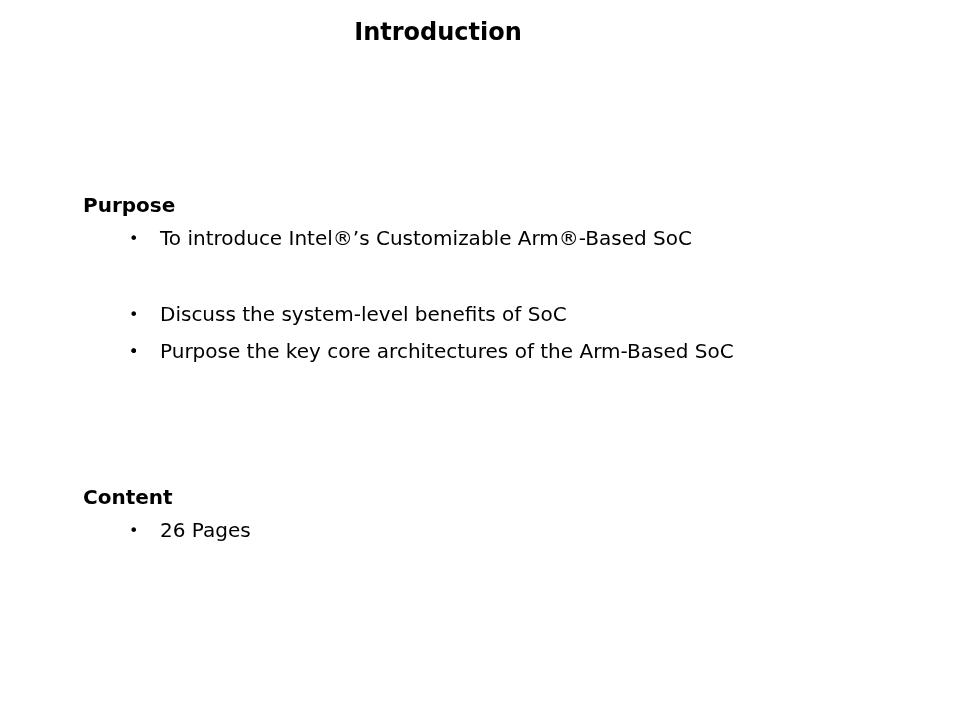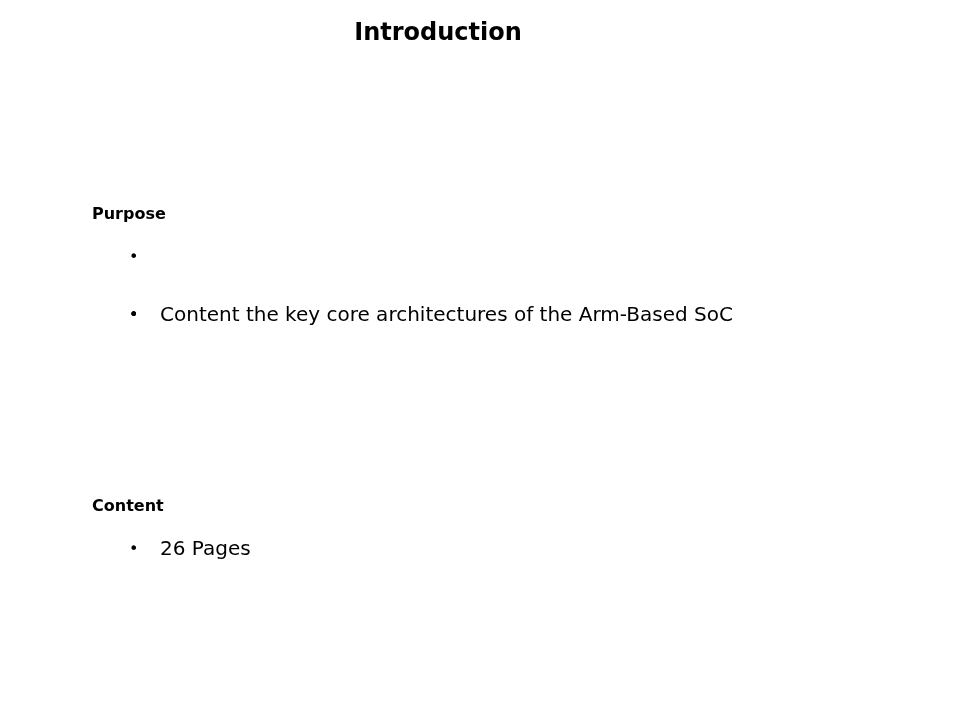--- a/index.html
+++ b/index.html
@@ -6,21 +6,21 @@
   body {
     width: 960px; height: 720px; background: #ffffff; color: #000000;
     font-family: "DejaVu Sans", sans-serif; position: relative; overflow: hidden;
   }
   .title {
     position: absolute; top: 16px; left: 0; width: 876px; text-align: center;
     font-weight: bold; font-size: 24px; line-height: 32px;
   }
   .body { position: absolute; left: 83px; top: 190px; width: 860px; }
   .section { margin-bottom: 24px; }
-  .heading { font-weight: bold; font-size: 16px; line-height: 30px; margin: 9px; }
+  .heading { font-weight: bold; font-size: 20px; line-height: 30px; margin: 0; }
   .bullets { list-style: none; margin: 0; padding: 0; }
   .bullets li {
     position: relative; padding-left: 77px; font-size: 20px; line-height: 37px;
     white-space: nowrap;
   }
   .bullet {
     position: absolute; left: 46px; top: 0; font-size: 16px;
   }
   #s0 { position: absolute; top: 0; }
   #s1 { position: absolute; top: 106px; }
@@ -28,29 +28,29 @@
 </style>
 </head>
 <body>
 
 <div class="title">Introduction</div>
 
 <div class="body">
   <div class="section" id="s0">
     <div class="heading">Purpose</div>
     <ul class="bullets">
-      <li><span class="bullet">•</span></li>
+      <li><span class="bullet">•</span><span>To introduce Intel®’s Customizable Arm®-Based SoC</span></li>
     </ul>
   </div>
 
   <div class="section" id="s1">
     <ul class="bullets">
+      <li><span class="bullet">•</span><span>Discuss the system-level benefits of SoC</span></li>
       <li><span class="bullet">•</span></li>
-      <li><span class="bullet">•</span></li>
-      <li><span class="bullet">•</span><span>Content the key core architectures of the Arm-Based SoC</span></li>
+      <li><span class="bullet">•</span><span>Purpose the key core architectures of the Arm-Based SoC</span></li>
     </ul>
   </div>
 
   <div class="section" id="s2">
     <div class="heading">Content</div>
     <ul class="bullets">
       <li><span class="bullet">•</span><span>26 Pages</span></li>
     </ul>
   </div>
 </div>

